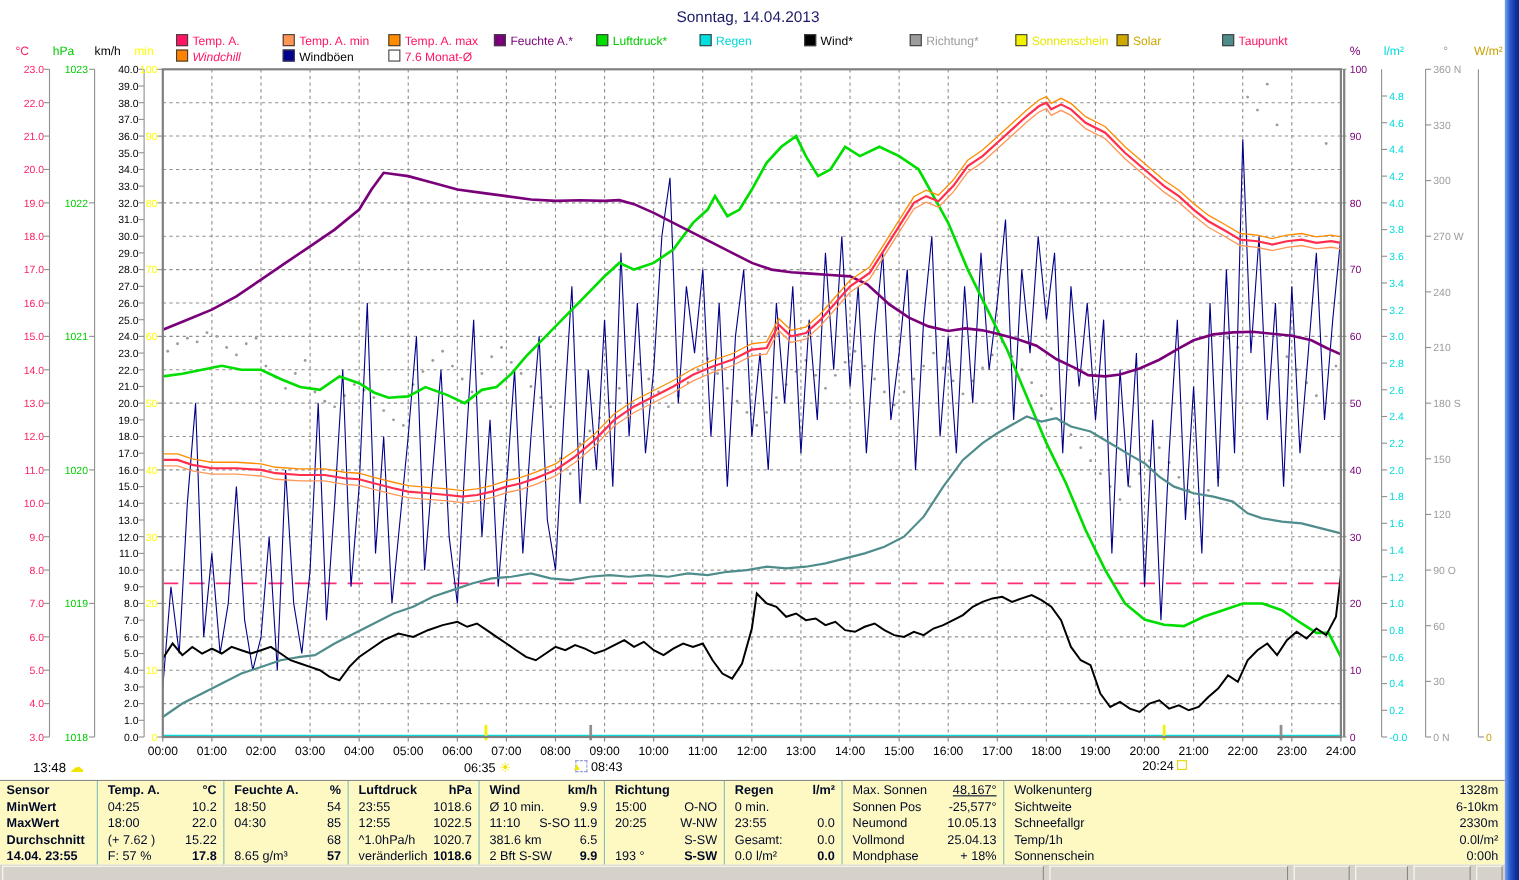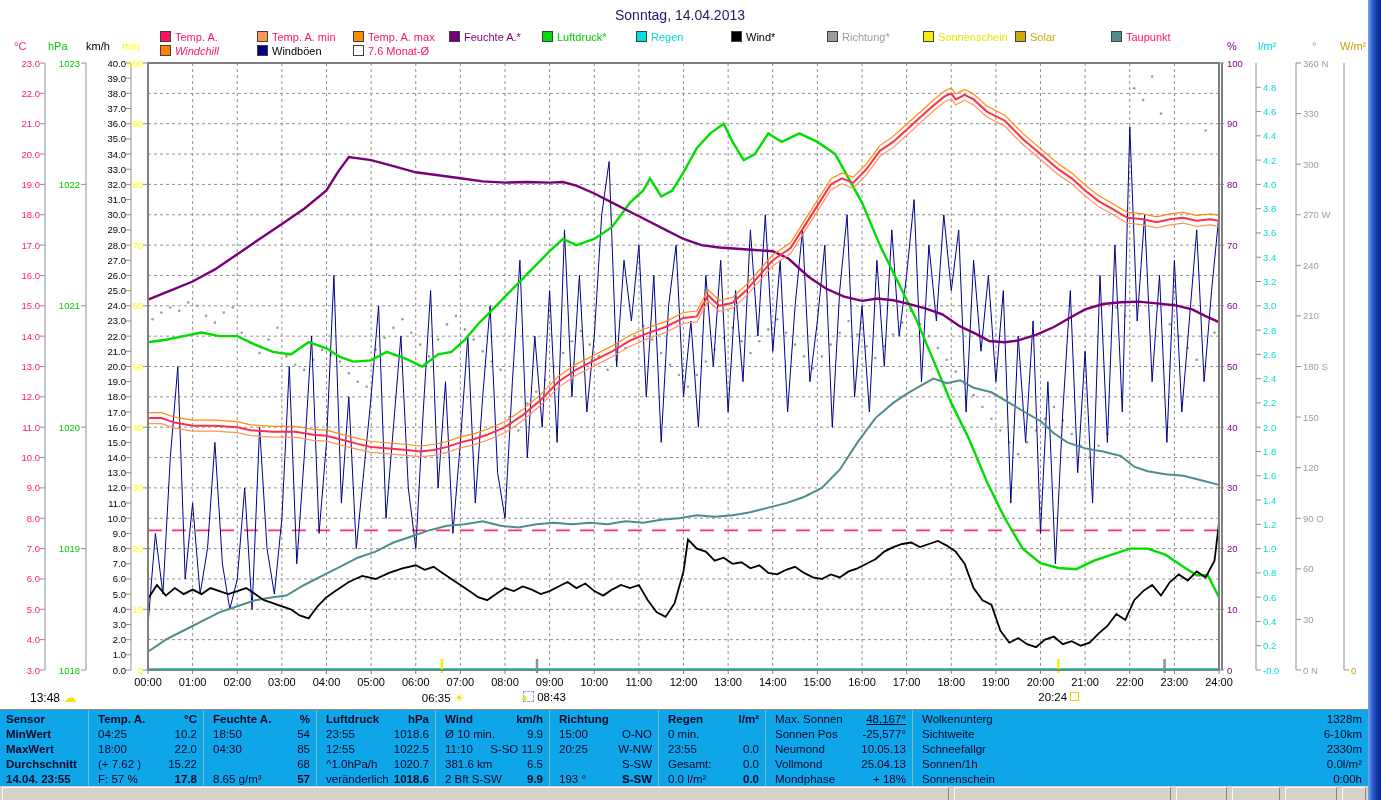--- a/index.html
+++ b/index.html
@@ -3,21 +3,21 @@
 <meta charset="utf-8">
 <style>
   html,body{margin:0;padding:0;background:#fff;}
   #app{position:relative;width:1381px;height:800px;background:#ffffff;overflow:hidden;
        font-family:"Liberation Sans","DejaVu Sans",sans-serif;}
   #title{position:absolute;top:7px;left:0;width:1360px;text-align:center;font-size:14px;
          color:#1a1a66;}
   .lg-item{position:absolute;height:12px;font-size:11px;white-space:nowrap;}
   .lg-sw{display:inline-block;width:9px;height:9px;border:1px solid #404040;vertical-align:-1px;margin-right:4px;}
   #chart{position:absolute;left:0;top:0;}
-  #footer{position:absolute;left:0;top:709px;width:1368px;height:76px;background:#0ea5e9;
+  #footer{position:absolute;left:0;top:709px;width:1368px;height:76px;background:#fef9c3;
           border-top:1px solid #8a8a8a;font-size:11.5px;color:#000a28;}
   .fcol{position:absolute;top:0;height:76px;border-right:1px solid #7fbcbc;}
   .fcell{position:absolute;height:15px;line-height:15px;white-space:nowrap;}
   .fl{left:6px;} .fr{right:6px;text-align:right;}
   .b{font-weight:bold;}
   #statusbar{position:absolute;left:0;top:786px;width:1368px;height:14px;background:#d6d2ca;}
   .seg{position:absolute;top:1px;height:13px;background:#d6d2ca;
        border-top:1px solid #fbfbf6;border-left:1px solid #fbfbf6;
        border-right:1px solid #8a877f;box-sizing:border-box;}
   #rborder{position:absolute;right:0;top:0;width:13px;height:800px;
@@ -656,21 +656,21 @@
         <div class="fcell fl" style="top: 62px; max-width: 133px;">Mondphase</div>
         <div class="fcell fr" style="top: 62px;">+ 18%</div>
       </div>
       <div class="fcol" style="left: 916px; width: 452px; border-right: none;">
         <div class="fcell fl" style="top: 2px; max-width: 442px;">Wolkenunterg</div>
         <div class="fcell fr" style="top: 2px;">1328m</div>
         <div class="fcell fl" style="top: 17px; max-width: 442px;">Sichtweite</div>
         <div class="fcell fr" style="top: 17px;">6-10km</div>
         <div class="fcell fl" style="top: 32px; max-width: 442px;">Schneefallgr</div>
         <div class="fcell fr" style="top: 32px;">2330m</div>
-        <div class="fcell fl" style="top: 47px; max-width: 442px;">Sonnen/1h</div>
+        <div class="fcell fl" style="top: 47px; max-width: 442px;">Temp/1h</div>
         <div class="fcell fr" style="top: 47px;">0.0l/m²</div>
         <div class="fcell fl" style="top: 62px; max-width: 442px;">Sonnenschein</div>
         <div class="fcell fr" style="top: 62px;">0:00h</div>
       </div>
     </div>
   <div id="statusbar">
       <div class="seg" style="left: 2px; width: 947px;"></div>
       <div class="seg" style="left: 954px; width: 217px;"></div>
       <div class="seg" style="left: 1176px; width: 51px;"></div>
       <div class="seg" style="left: 1232px; width: 48px;"></div>

